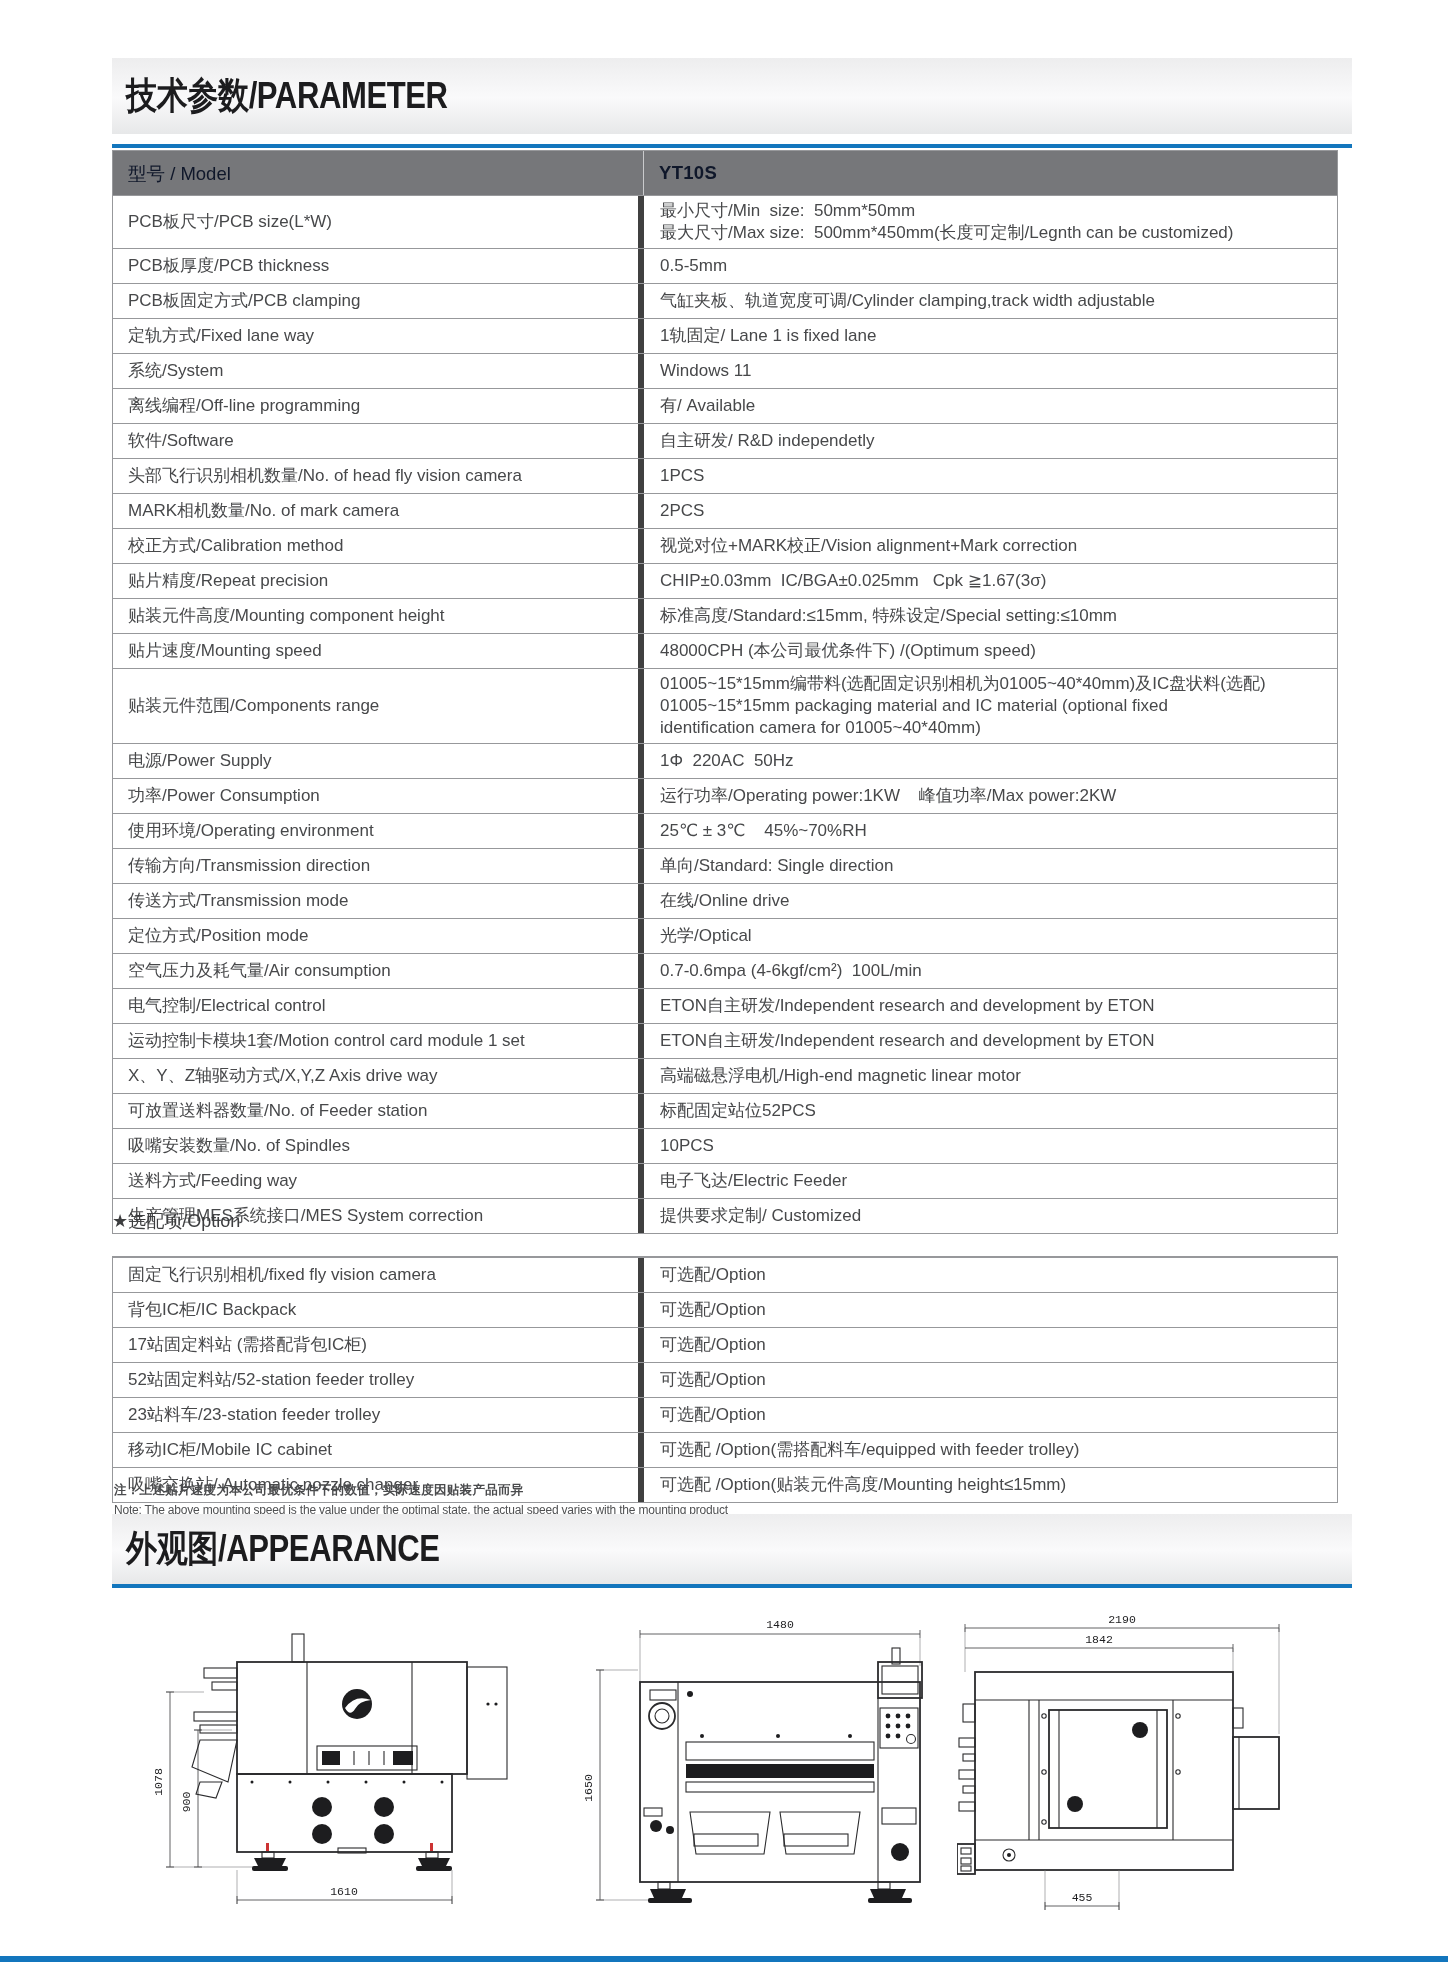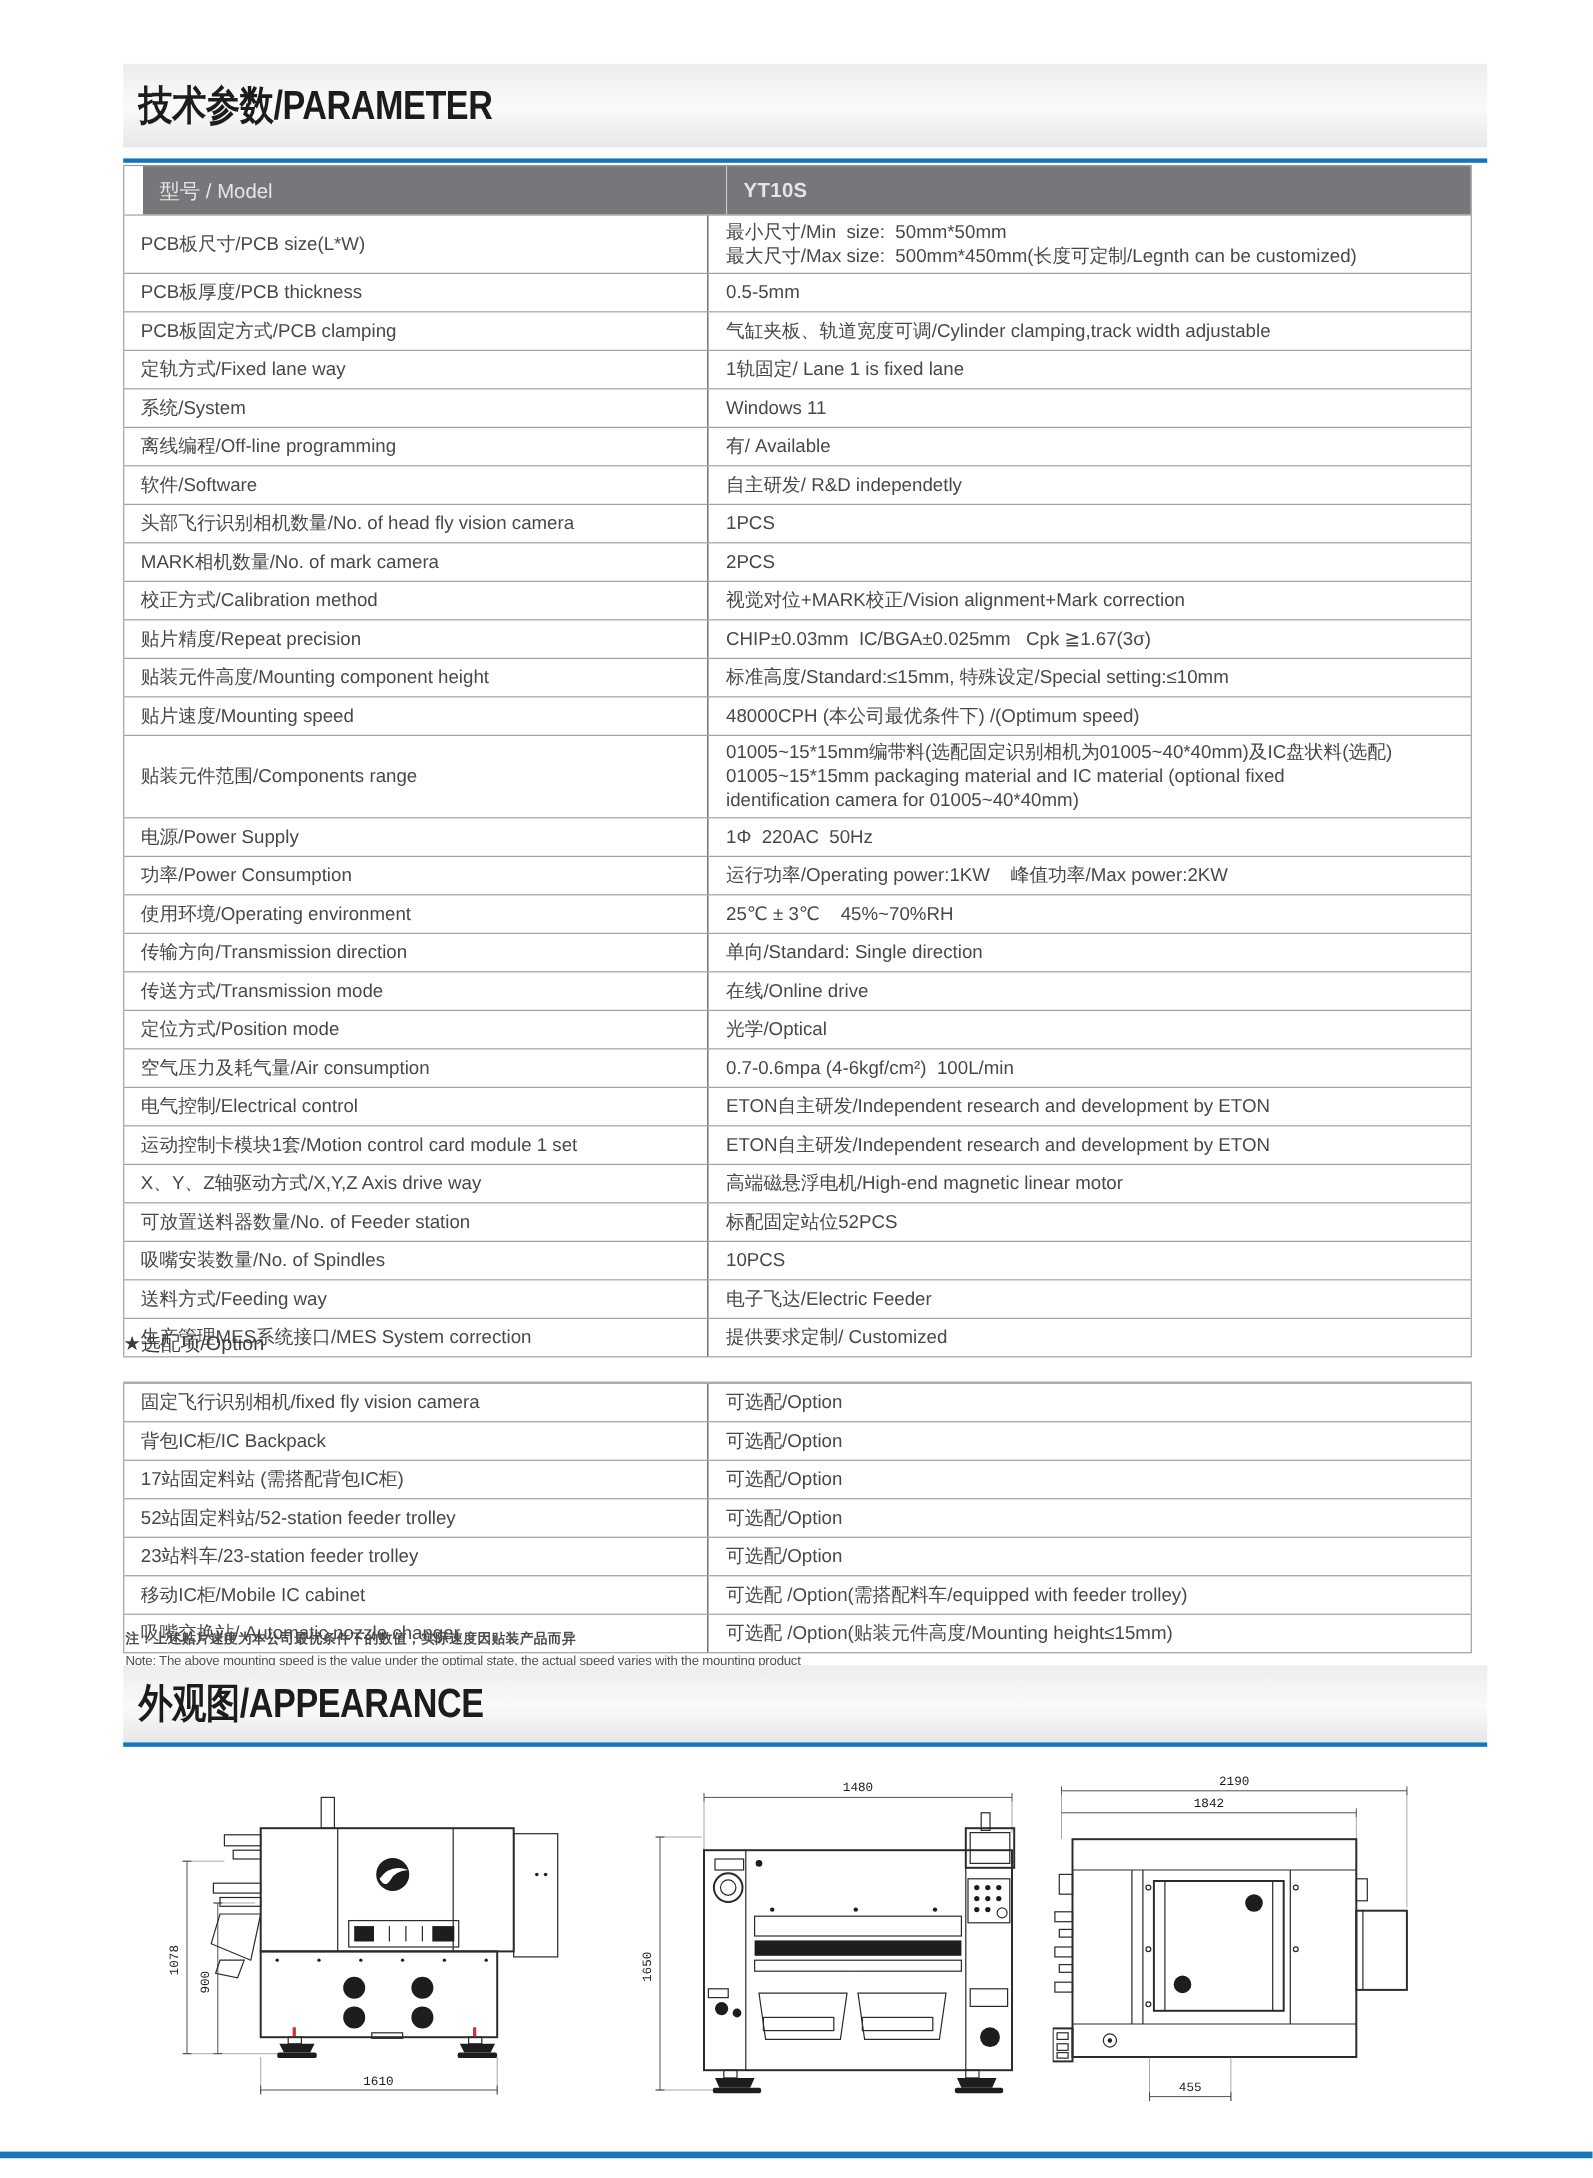--- a/index.html
+++ b/index.html
@@ -7,27 +7,27 @@
         font-family:"Liberation Sans","DejaVu Sans",sans-serif;color:#47484a;}
   
   .band{position:absolute;left:112px;width:1240px;height:76px;
         background:linear-gradient(180deg,#ededee 0%,#fafafb 52%,#e7e8e9 100%);
         display:flex;align-items:center;}
   .band .title{font-size:37px;font-weight:bold;color:#1c1c1e;margin-left:14px;
         letter-spacing:-.5px;transform:scaleX(.84);transform-origin:left center;white-space:nowrap;}
   .blue-rule{position:absolute;left:112px;width:1240px;height:4px;background:#1376bd;}
   
   .ptable{position:absolute;left:112px;width:1226px;border:1px solid #97989b;box-sizing:border-box;background:#fff;}
-  .thead{display:flex;background:#76777a;color:#e5e5e5;height:44px;align-items:stretch;margin-left:17px;}
+  .thead{display:flex;background:#76777a;color:#0f172a;height:44px;align-items:stretch;}
   .thead .hcell{display:flex;align-items:center;padding-left:15px;font-size:18.5px;}
   .thead .hlabel{width:531px;box-sizing:border-box;border-right:1px solid #c9cacc;}
   .thead .hvalue{flex:1;font-weight:bold;letter-spacing:.3px;}
   .trow{display:flex;border-top:1px solid #97989b;min-height:34px;align-items:stretch;}
   .tcell{display:flex;align-items:center;box-sizing:border-box;font-size:17px;line-height:1.3;color:#47484a;}
-  .tlabel{width:531px;flex:0 0 531px;border-right:1px solid #404040;padding:4px 10px 4px 15px;}
+  .tlabel{width:531px;flex:0 0 531px;border-right:6px solid #404040;padding:4px 10px 4px 15px;}
   .tvalue{flex:1;padding:4px 10px 4px 16px;white-space:pre-wrap;}
   .opt-head{position:absolute;left:112px;height:32px;display:flex;align-items:center;
         font-size:18px;color:#3c3d3f;}
   .notes{position:absolute;left:114px;}
   .note-zh{font-size:12.5px;color:#4a4b4d;font-weight:bold;letter-spacing:.3px;}
   .note-en{font-size:12px;color:#4f5052;margin-top:4px;letter-spacing:-.2px;}
   
   .drawings{position:absolute;left:112px;top:1612px;width:1300px;height:345px;}
   .drawing{position:absolute;top:0;}
   .drawing svg{display:block;}

